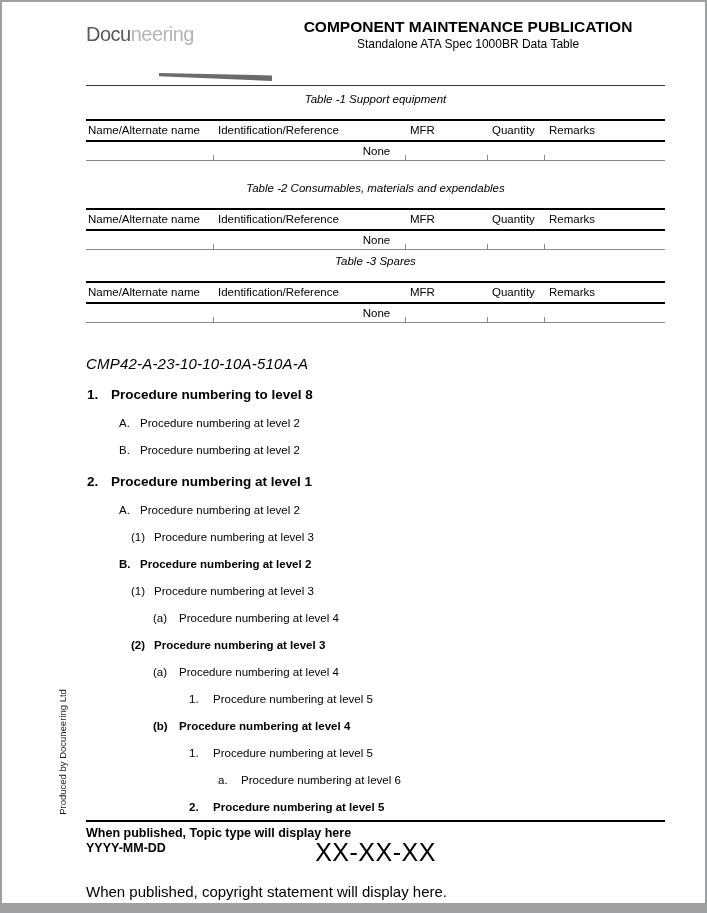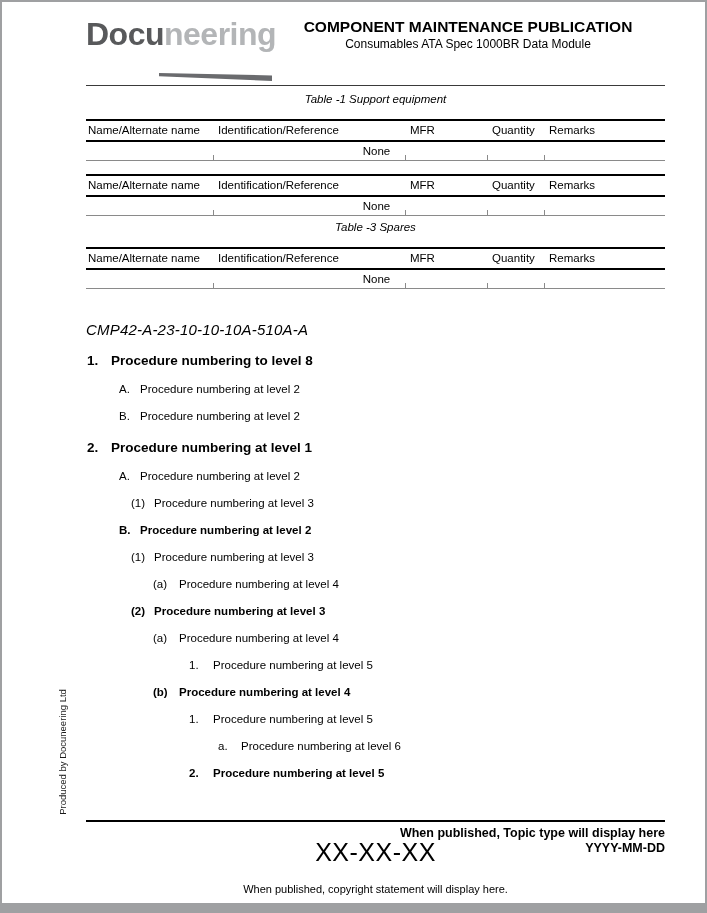--- a/index.html
+++ b/index.html
@@ -8,21 +8,21 @@
     width:707px;height:913px;
     box-sizing:border-box;
     background:#ffffff;
     border:2px solid #9fa0a2;
     overflow:hidden;
     font-family:"Liberation Sans","DejaVu Sans",sans-serif;
     color:#000;
   }
   
   .hdr{position:absolute;left:84px;right:40px;top:0;height:83px;}
-  .logo{position:absolute;left:0;top:17px;font-size:32px;font-weight:bold;letter-spacing:-0.5px;line-height:30px;}
+  .logo{position:absolute;left:0;top:17px;font-size:20px;font-weight:normal;letter-spacing:-0.5px;line-height:30px;}
   .logo .dark{color:#58595b;}
   .logo .light{color:#b3b5b7;}
   .swoosh{position:absolute;left:73px;top:53px;width:113px;height:9px;background:#6a6b6e;
           clip-path:polygon(0 12%,100% 38%,100% 100%,0 48%);}
   .titleblock{position:absolute;left:185px;right:0;top:15px;text-align:center;}
   .doc-title{font-size:15.5px;font-weight:bold;line-height:19px;}
   .doc-subtitle{font-size:12px;line-height:16px;}
   .hdr-rule{position:absolute;left:84px;right:40px;top:83px;border-top:1px solid #3a3a3a;}
 
   
@@ -54,37 +54,37 @@
   .lv4 .mk{margin-left:67px;width:26px;}
   .lv5 .mk{margin-left:103px;width:24px;}
   .lv6 .mk{margin-left:132px;width:23px;}
 
   
   .vtext{position:absolute;left:60px;top:750px;transform:translate(-50%,-50%) rotate(-90deg);
          white-space:nowrap;font-size:9.5px;color:#1a1a1a;}
 
   
   .ftr{position:absolute;left:84px;right:40px;top:818px;border-top:2px solid #000;}
-  .ftr-right{text-align:right;font-weight:bold;font-size:12.5px;line-height:15px;margin-top:4px;}
+  .ftr-right{font-weight:bold;font-size:12.5px;line-height:15px;margin-top:4px;}
   .ftr-code{position:absolute;left:0;right:0;top:16px;text-align:center;font-weight:normal;font-size:25px;letter-spacing:0.5px;}
-  .ftr-copy{position:absolute;left:0;right:0;top:61px;text-align:center;font-size:11px;}
+  .ftr-copy{position:absolute;left:0;right:0;top:61px;font-size:15px;}
   .bottombar{position:absolute;left:0;right:0;bottom:0;height:8px;background:#9fa0a2;}
 </style>
 </head>
 <body>
 
 <div class="page">
 
   <div class="hdr">
     <div class="logo"><span class="dark">Docu</span><span class="light">neering</span>
       <div class="swoosh"></div>
     </div>
     <div class="titleblock">
       <div class="doc-title">COMPONENT MAINTENANCE PUBLICATION</div>
-      <div class="doc-subtitle">Consumables ATA Spec 1000BR Data Module</div>
+      <div class="doc-subtitle">Standalone ATA Spec 1000BR Data Table</div>
     </div>
   </div>
   <div class="hdr-rule"></div>
 
   <div class="content">
 
     <div class="tcaption">Table -1 Support equipment</div>
     <div class="tbl">
       <div class="thead">
         <span class="hc">Name/Alternate name</span>
@@ -92,20 +92,21 @@
         <span class="hc">MFR</span>
         <span class="hc">Quantity</span>
         <span class="hc">Remarks</span>
       </div>
       <div class="trow">
         <span>None</span>
         <i class="tick t1"></i><i class="tick t2"></i><i class="tick t3"></i><i class="tick t4"></i>
       </div>
     </div>
 
+    <div class="tcaption c2">Table -2 Consumables, materials and expendables</div>
     <div class="tbl">
       <div class="thead">
         <span class="hc">Name/Alternate name</span>
         <span class="hc">Identification/Reference</span>
         <span class="hc">MFR</span>
         <span class="hc">Quantity</span>
         <span class="hc">Remarks</span>
       </div>
       <div class="trow">
         <span>None</span>

